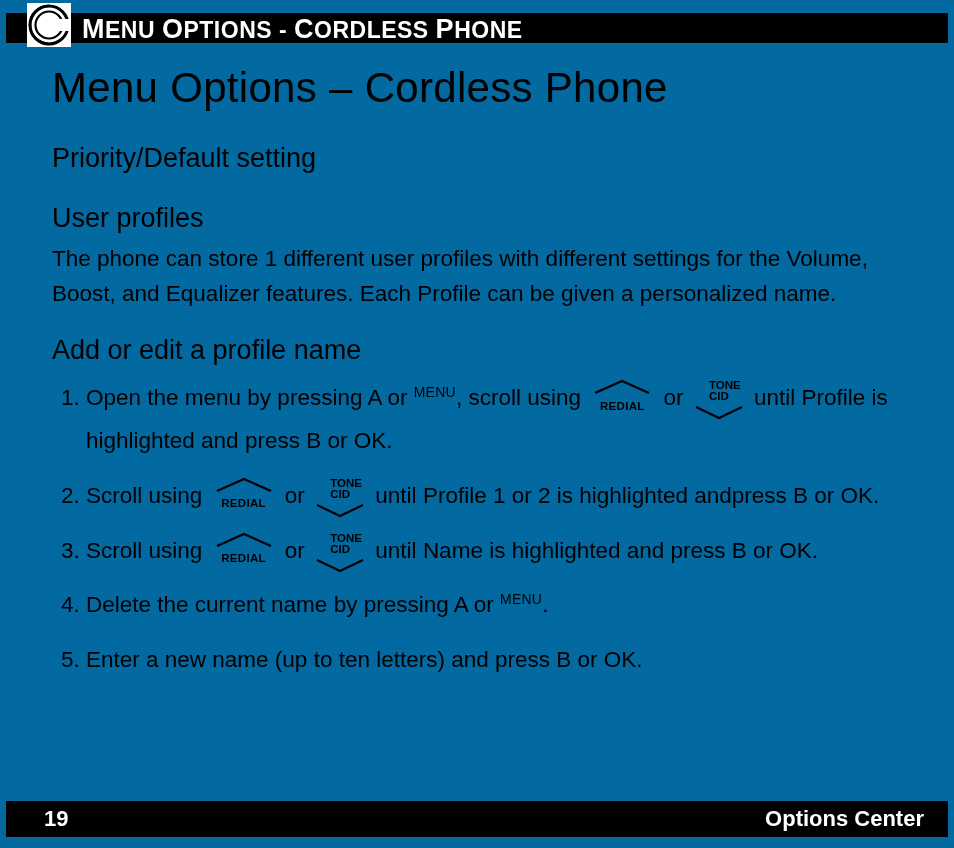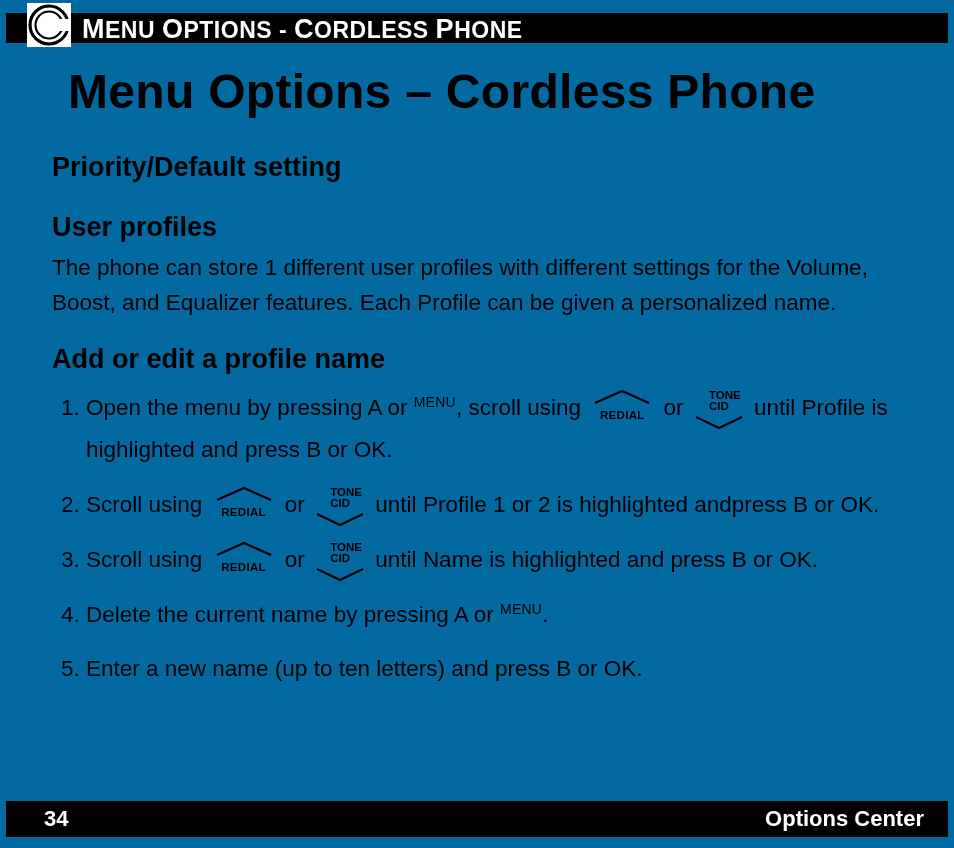--- a/index.html
+++ b/index.html
@@ -50,30 +50,30 @@
   
   .content {
     position: absolute;
     top: 50px;
     left: 52px;
     right: 40px;
     bottom: 70px;
     line-height: 1.55;
   }
   h1.page-title {
-    margin: 5px 0 4px 16px;
+    margin: 5px 0 4px 0;
     font-family: "Arial Black", Arial, sans-serif;
-    font-weight: 700;
-    font-size: 48px;
+    font-weight: 400;
+    font-size: 42px;
     letter-spacing: .3px;
   }
   h2.section {
     margin: 18px 0 2px 0;
     font-size: 27px;
-    font-weight: 700;
+    font-weight: 400;
   }
   .para {
     font-size: 22.5px;
     margin: 2px 0 6px 0;
   }
   ol.steps {
     margin: 6px 0 0 0;
     padding-left: 34px;
     font-size: 22.5px;
   }
@@ -221,17 +221,17 @@
         <span>Delete the current name by pressing A or </span><sup class="menu">MENU</sup><span>.</span>
       </li>
 
       <li>
         <span>Enter a new name (up to ten letters) and press B or OK.</span>
       </li>
     </ol>
   </div>
 
   <div class="footer">
-    <div class="page-num">34</div>
+    <div class="page-num">19</div>
     <div class="service">Options Center</div>
   </div>
 
 </div>
 
 </body></html>

